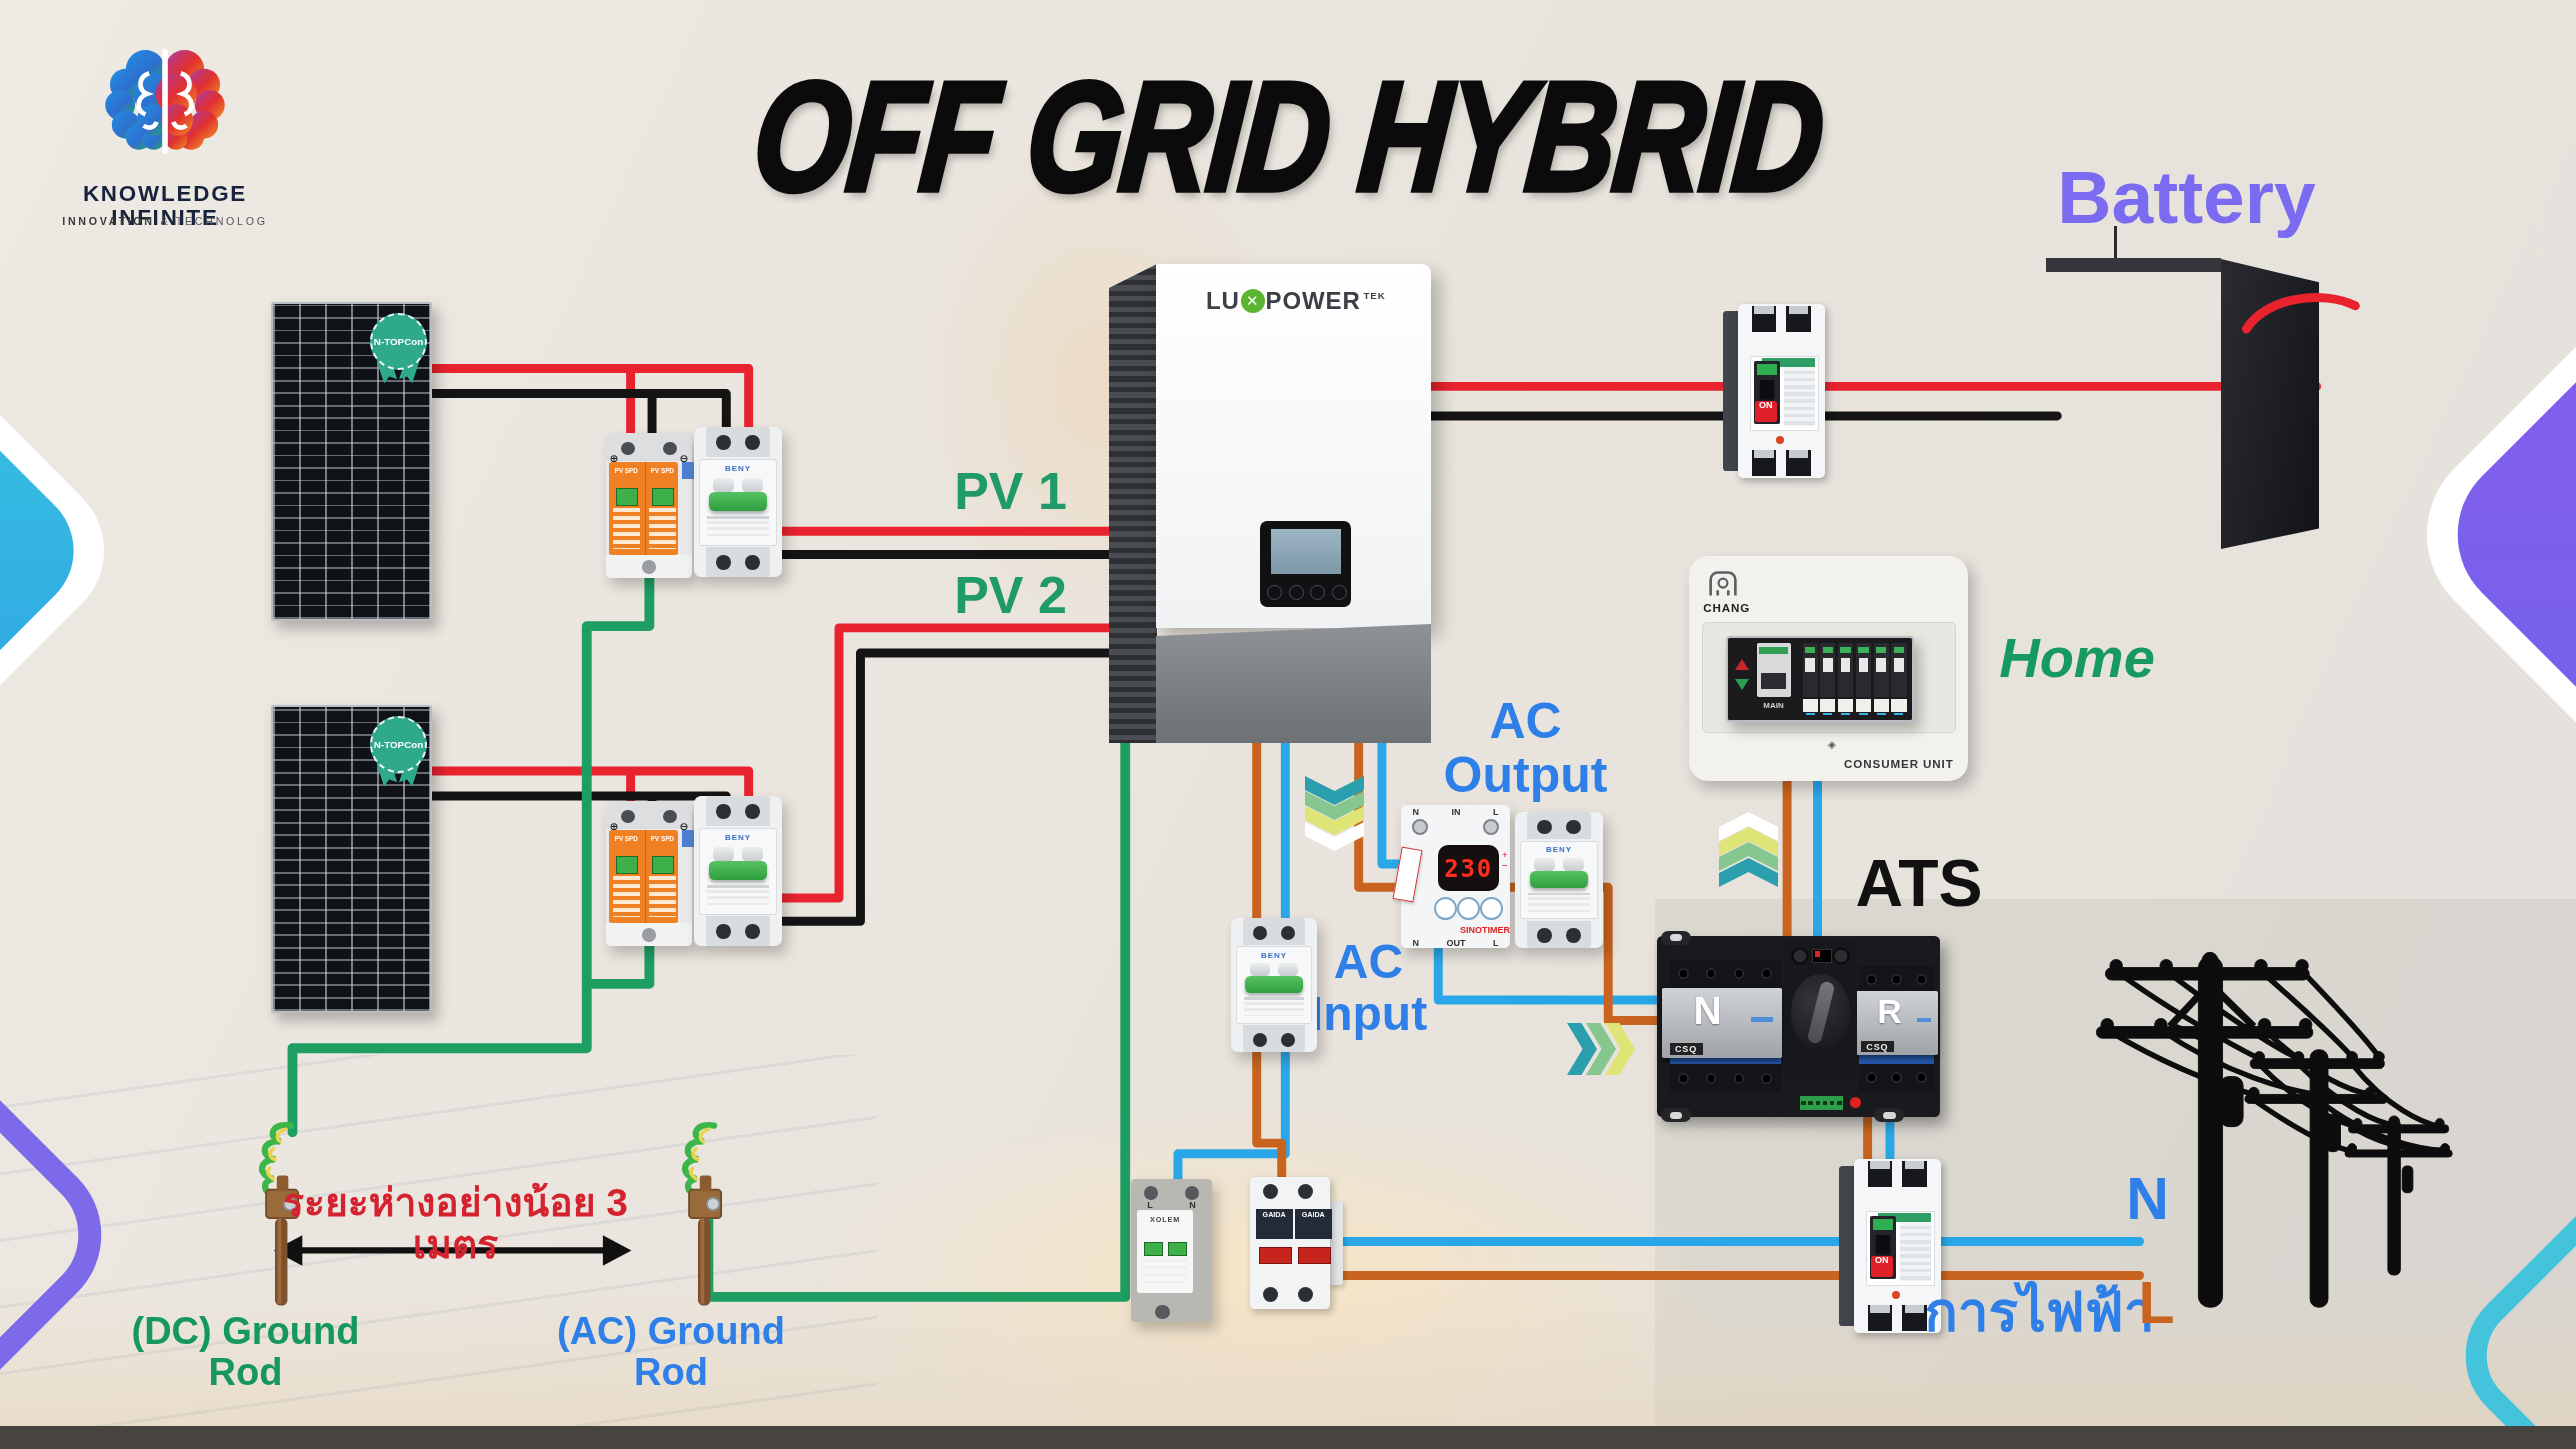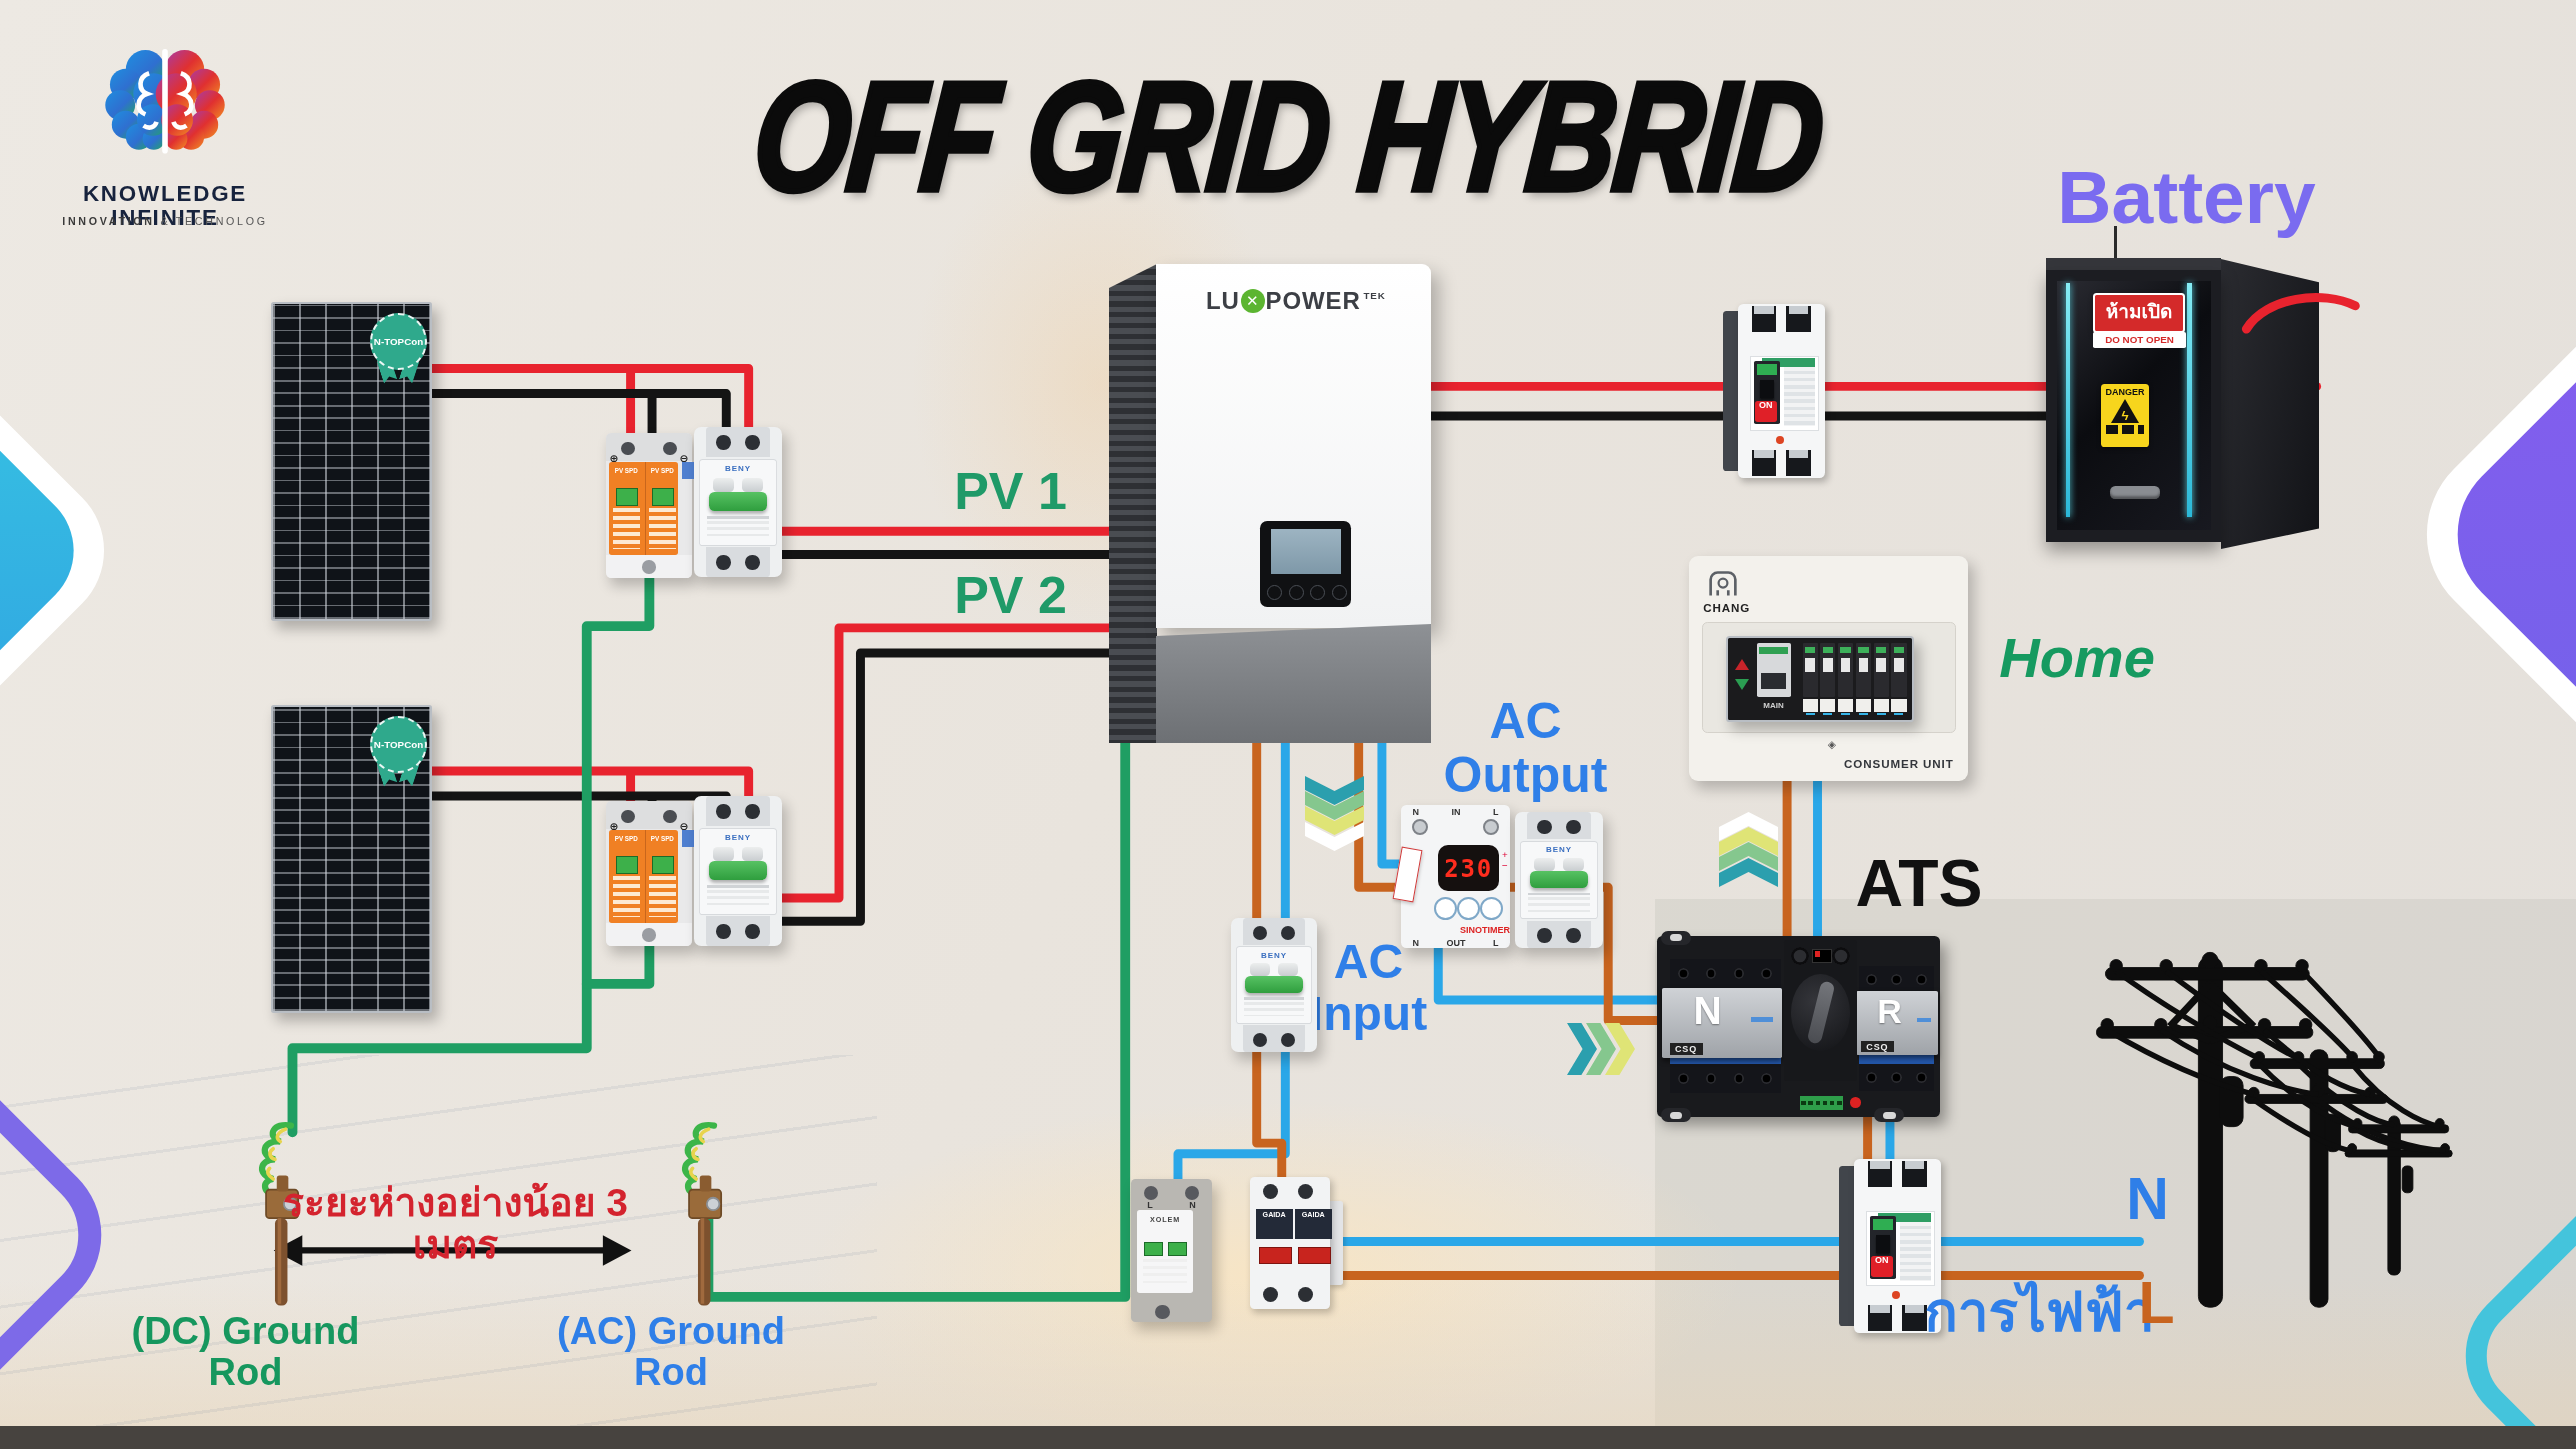--- a/index.html
+++ b/index.html
@@ -169,21 +169,21 @@
   .cab .sign2{position:absolute;left:47px;top:62px;width:93px;height:16px;background:#fff;color:#d42a2a;
     font-weight:bold;font-size:9.8px;text-align:center;line-height:16px;border-radius:1.8px;}
   .cab .danger{position:absolute;left:55px;top:114px;width:48px;height:63px;background:#f7d51d;border-radius:3.6px;
     text-align:center;box-shadow:0 1.8px 4.5px rgba(0,0,0,.4);}
   .cab .danger .dt{font-size:9px;font-weight:bold;color:#111;margin-top:2.7px;}
   .cab .danger .tri{width:0;height:0;margin:1.8px auto 0;border-left:14.3px solid transparent;border-right:14.3px solid transparent;border-bottom:24px solid #111;position:relative;}
   .cab .danger .bolt{position:absolute;left:50%;top:9px;transform:translateX(-50%);color:#f7d51d;font-size:13.4px;font-weight:bold;}
   .cab .danger .dl{margin-top:2.7px;height:9px;background:repeating-linear-gradient(90deg,#111 0 12.5px,transparent 12.5px 16px);margin-left:5.4px;margin-right:5.4px;}
   .cab .handle{position:absolute;left:64px;top:216px;width:50px;height:12.5px;background:#8a8d92;border-radius:5.4px;box-shadow:inset 0 -2.7px 2.7px rgba(0,0,0,.4);}
   
-  .cu{left:1689px;top:556px;width:279px;height:225px;background:#f3f1ec;border-radius:9px;box-shadow:5.4px 7.2px 14.3px rgba(0,0,0,.22);}
+  .cu{left:1689px;top:556px;width:279px;height:225px;background:#f3f1ec;border-radius:19px;box-shadow:5.4px 7.2px 14.3px rgba(0,0,0,.22);}
   .cu .ele{position:absolute;left:16px;top:12.5px;}
   .cu .brand{position:absolute;left:10.7px;top:45px;width:54px;text-align:center;font-size:11.6px;font-weight:bold;color:#222;letter-spacing:0.9px;}
   .cu .recess{position:absolute;left:12.5px;top:66px;width:252px;height:109px;background:#e9e7e1;border:1.8px solid #d5d2cb;border-radius:5.4px;}
   .cu .panel{position:absolute;left:23px;top:12.5px;width:184px;height:82px;background:#1b1b1d;border-radius:3.6px;}
   .cu .tri-u{position:absolute;left:7.2px;top:21.5px;width:0;height:0;border-left:7.2px solid transparent;border-right:7.2px solid transparent;border-bottom:11.6px solid #c8242a;}
   .cu .tri-d{position:absolute;left:7.2px;top:41px;width:0;height:0;border-left:7.2px solid transparent;border-right:7.2px solid transparent;border-top:11.6px solid #2b9e52;}
   .cu .mainbrk{position:absolute;left:29px;top:5.4px;width:34px;height:54px;background:#d7d9db;border-radius:1.8px;}
   .cu .mainbrk:before{content:"";position:absolute;left:6%;top:8%;width:88%;height:12%;background:#2fa052;}
   .cu .mainbrk:after{content:"";position:absolute;left:14%;top:55%;width:72%;height:30%;background:#2a2c30;}
   .cu .row{position:absolute;left:75px;top:5.4px;width:104px;height:54px;display:flex;gap:2.7px;}
@@ -483,35 +483,20 @@
     <div class="rbtn">ON</div>
       <div class="dot"></div>
   </div>
 
   <div class="lbl" style="left:2039px;top:157px;width:295px;font-size:75px;color:#7a6bf0;">Battery</div>
 
   <div class="abs cab">
     <div class="ant"></div>
     <div class="side"></div>
       <div class="top"></div>
-    <div class="front">
-      <div class="glass"></div>
-      <div class="led" style="left:19.7px;"></div>
-      <div class="led" style="left:141px;"></div>
-      <div class="sign">ห้ามเปิด</div>
-      <div class="sign2">DO NOT OPEN</div>
-      <div class="danger">
-        <div class="dt">DANGER</div>
-        <div class="tri">
-            <span class="bolt">ϟ</span>
-          </div>
-        <div class="dl"></div>
-      </div>
-      <div class="handle"></div>
-    </div>
   </div>
   <svg class="abs" style="left:2241px;top:286px" width="125" height="54" viewBox="0 0 140 60">
     <path d="M6 48 C28 12 92 4 128 22" stroke="#e8232e" stroke-width="10" fill="none" stroke-linecap="round"></path>
   </svg>
 
   <div class="abs cu">
     <svg class="ele" width="36" height="30" viewBox="0 0 40 34">
       <path d="M6 30 V12 a8 8 0 0 1 8 -8 h12 a8 8 0 0 1 8 8 v18" stroke="#5c6066" stroke-width="3" fill="none"></path>
       <circle cx="20" cy="16" r="5" stroke="#5c6066" stroke-width="2.5" fill="none"></circle>
       <path d="M14 30 v-6 M26 30 v-6" stroke="#5c6066" stroke-width="3"></path>

